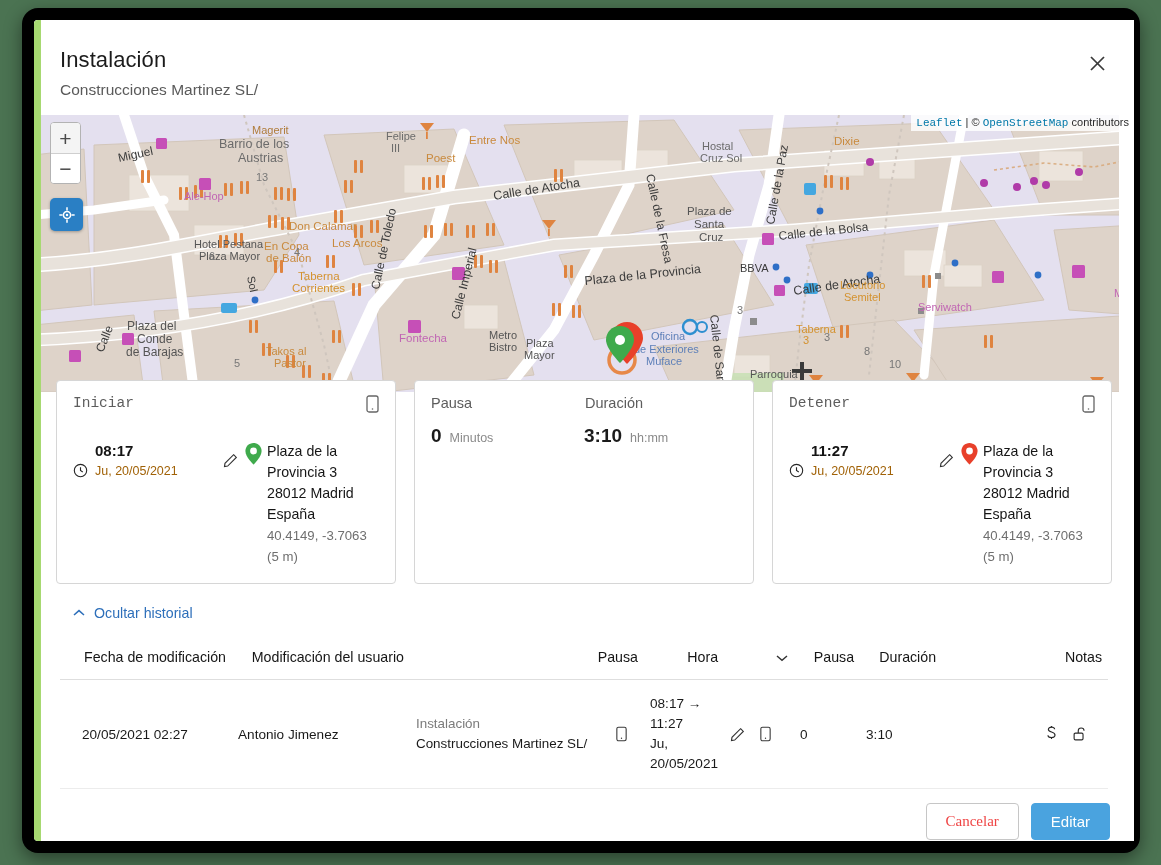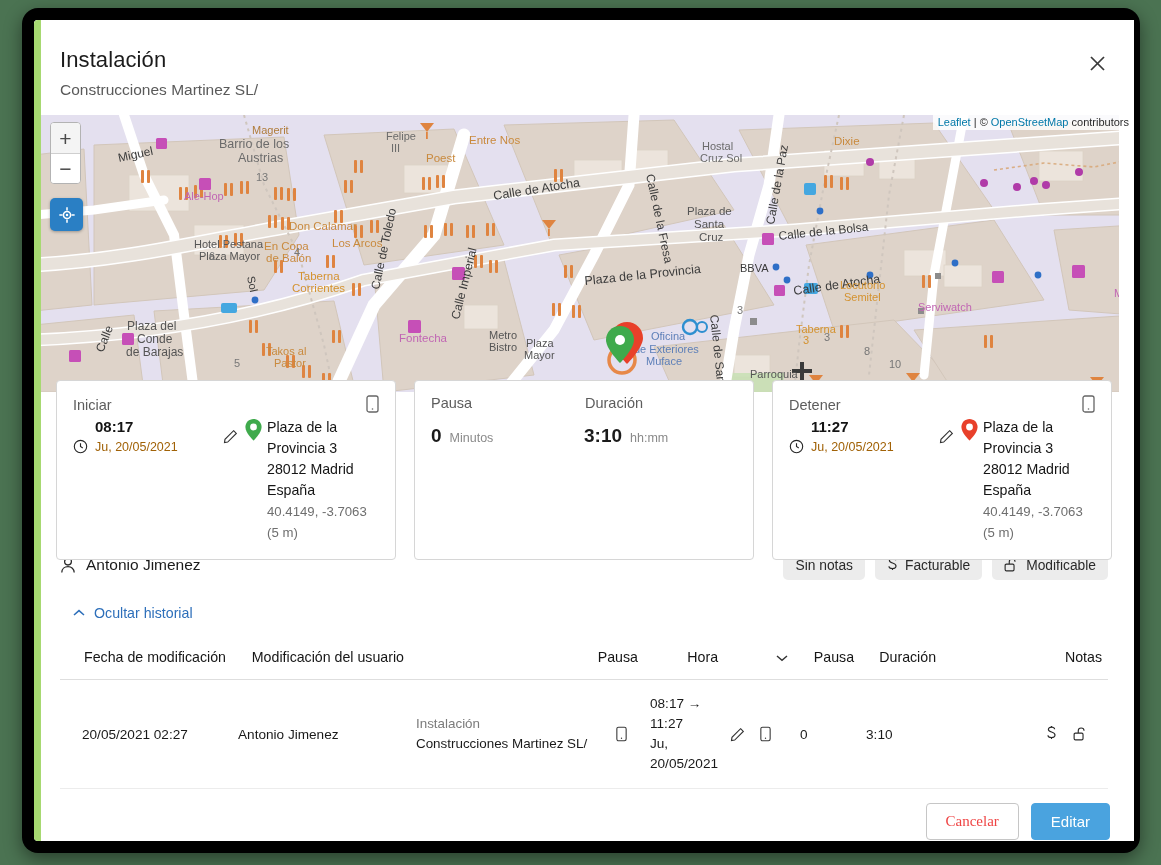--- a/index.html
+++ b/index.html
@@ -86,21 +86,21 @@
   .attrib {
     position: absolute;
     right: 0; top: 0;
     background: rgba(255,255,255,.82);
     font-size: 11px;
     padding: 1px 5px 2px 5px;
     color: #2b2b2b;
     z-index: 12;
     font-family: "Liberation Sans", sans-serif;
   }
-  .attrib a { color: #0078a8; text-decoration: none; }
+  .attrib a { color: #0078a8; text-decoration: none; font-family: Liberation Mono, monospace; }
   .zoom-ctl {
     position: absolute;
     left: 16px; top: 7px;
     width: 31px;
     border: 1px solid #b3b3b3;
     border-radius: 4px;
     background: #fff;
     z-index: 14;
     overflow: hidden;
   }
@@ -137,22 +137,23 @@
     background: #fff;
     border: 1px solid #d6d6d6;
     border-radius: 4px;
     padding: 14px 16px 16px 16px;
     position: relative;
     flex: 0 0 auto;
   }
   .card-start, .card-stop { width: 340px; min-height: 122px; }
   .card-mid { width: 340px; min-height: 108px; }
   .card-head {
-    display: flex; align-items: flex-end; justify-content: space-between;
-    margin-bottom: 4px;
+    display: flex; align-items: flex-start; justify-content: space-between;
+    margin-bottom: 28px;
+    font-family: Liberation Mono, monospace;
   }
   .card-label { font-size: 14.5px; color: #5d5d5d; }
   .mid-heads { display: flex; }
   .mid-heads .card-label:first-child { width: 154px; }
   .mid-vals { display: flex; align-items: baseline; }
   .mid-vals .slot { width: 154px; display: flex; align-items: baseline; gap: 8px; }
   .big-num { font-size: 19px; color: #1b1b1b; font-weight: 700; }
   .unit { font-size: 12.5px; color: #8a8a8a; }
   .card-body { display: flex; align-items: flex-start; }
   .time-col {

